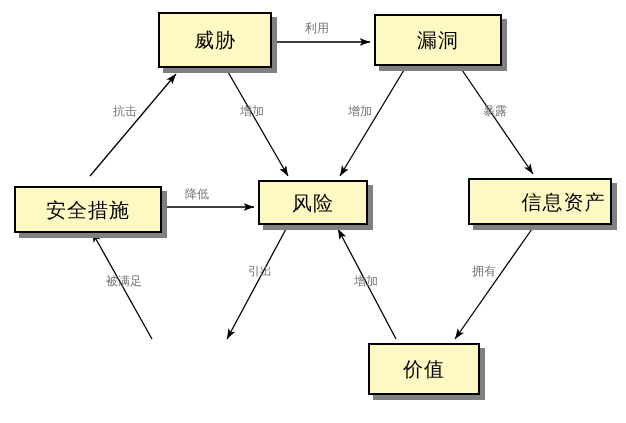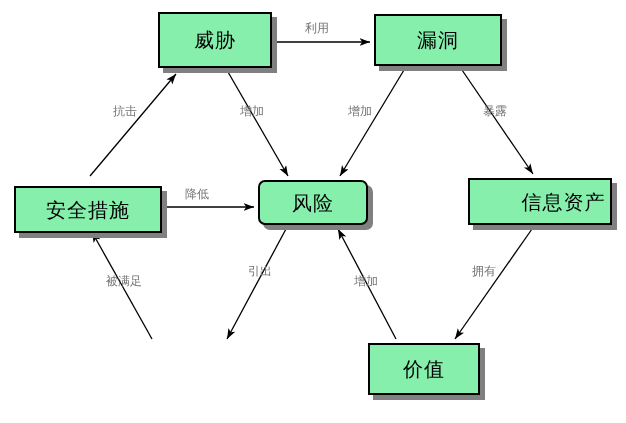--- a/index.html
+++ b/index.html
@@ -22,21 +22,21 @@
   svg.edges {
     position: absolute;
     left: 0;
     top: 0;
     width: 626px;
     height: 423px;
   }
   .node {
     position: absolute;
     box-sizing: border-box;
-    background: #86efac;
+    background: #fef9c3;
     border: 2px solid #000000;
     box-shadow: 5px 5px 0 0 #808080;
     display: flex;
     align-items: center;
     justify-content: center;
     z-index: 5;
   }
   .node-label {
     font-size: 20px;
     line-height: 1;
@@ -93,21 +93,21 @@
   </div>
 
   <div class="node" style="left:374px; top:14px; width:128px; height:52px;">
     <span class="node-label">漏洞</span>
   </div>
 
   <div class="node" style="left:14px; top:186px; width:148px; height:47px;">
     <span class="node-label">安全措施</span>
   </div>
 
-  <div class="node" style="left:258px; top:180px; width:110px; height:45px;border-radius:7px;">
+  <div class="node" style="left:258px; top:180px; width:110px; height:45px;">
     <span class="node-label">风险</span>
   </div>
 
   <div class="node" style="left:468px; top:178px; width:144px; height:47px;padding-left:47px;">
     <span class="node-label">信息资产</span>
   </div>
 
 
   <div class="node" style="left:368px; top:343px; width:112px; height:52px;">
     <span class="node-label">价值</span>

